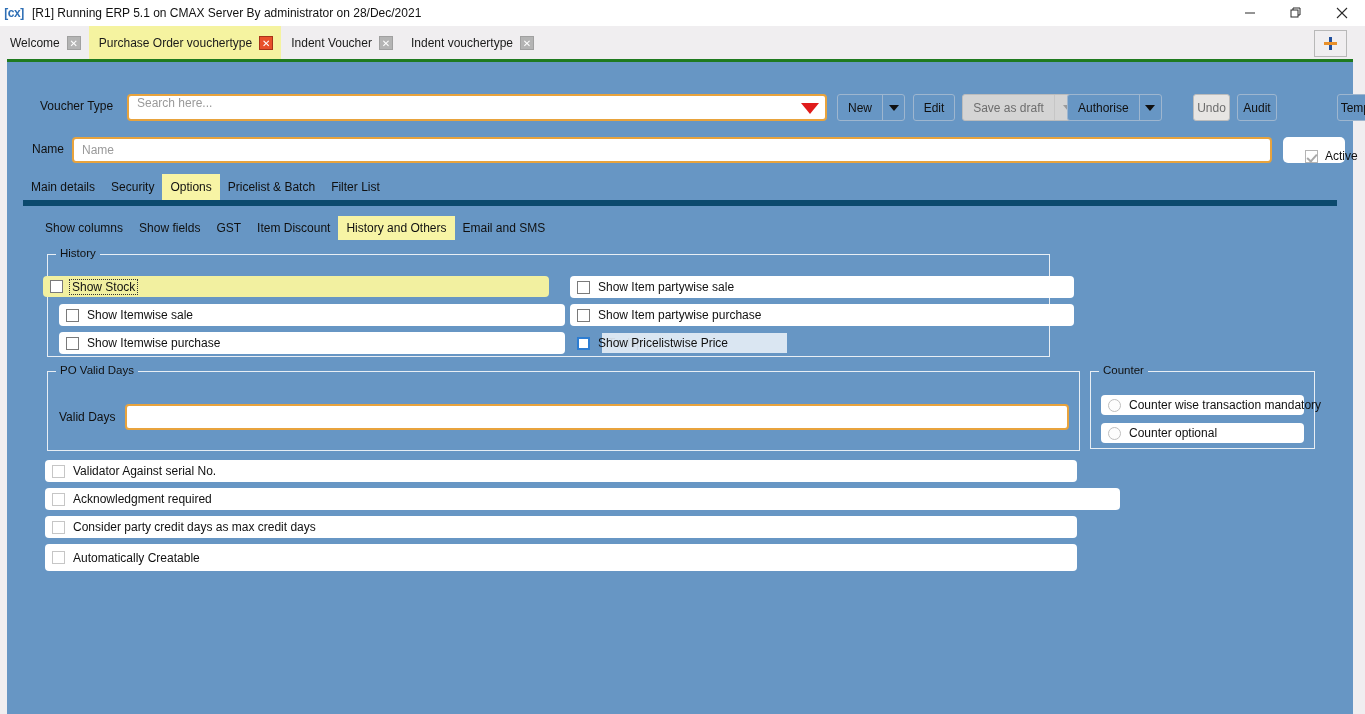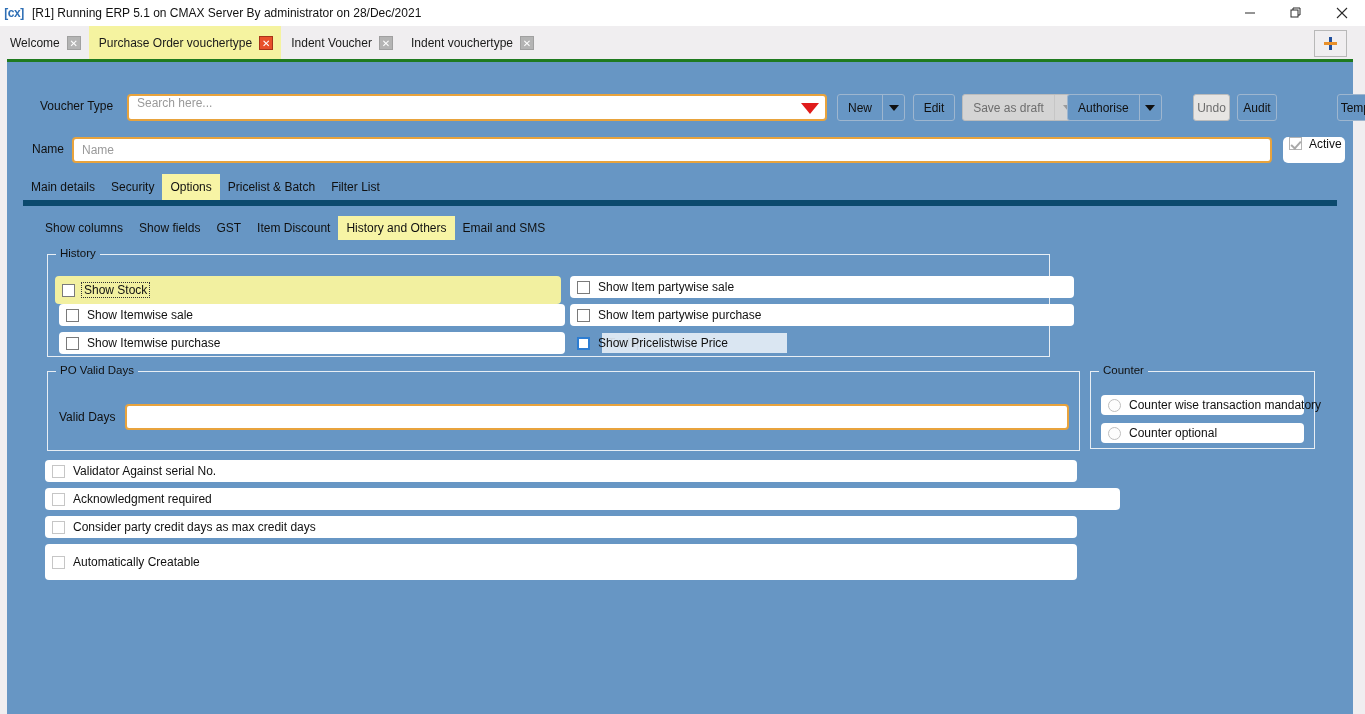--- a/index.html
+++ b/index.html
@@ -222,22 +222,22 @@
   .name-input .ph {
     margin-left: 8px;
     font-size: 12px; color: #9a9a9a;
   }
   .active-chk {
     position: absolute;
     left: 1276px; top: 0;
     width: 62px; height: 26px;
     background: #ffffff;
     border-radius: 5px;
-    display: flex; align-items: flex-start;
-    padding-left: 6px;
+    display: flex; align-items: flex-end;
+    padding-left: 22px;
     box-sizing: border-box;
     cursor: pointer;
   }
   .cbox {
     width: 13px; height: 13px;
     border: 1px solid #7a7a7a;
     background: #ffffff;
     box-sizing: border-box;
     flex: 0 0 auto;
   }
@@ -502,21 +502,21 @@
       </div>
     <div class="stab">
         <span>Email and SMS</span>
       </div>
   </div>
 
   <div class="groupbox" style="left:40px; top:192px; width:1003px; height:103px;">
     <span class="gb-title">History</span>
   </div>
 
-  <div class="pill hl" style="left:48px; top:214px; width:506px; height:28px;align-items:center;">
+  <div class="pill hl" style="left:36px; top:214px; width:506px; height:21px;align-items:center;">
     <span class="cbox"></span>
     <span class="plabel focusdots">Show Stock</span>
   </div>
   <div class="pill" style="left:52px; top:242px; width:506px; height:22px;">
     <span class="cbox"></span>
     <span class="plabel">Show Itemwise sale</span>
   </div>
   <div class="pill" style="left:52px; top:270px; width:506px; height:22px;">
     <span class="cbox"></span>
     <span class="plabel">Show Itemwise purchase</span>
@@ -561,18 +561,18 @@
     <span class="plabel">Counter optional</span>
   </div>
   <div class="pill" style="left:38px; top:426px; width:1075px; height:22px;">
     <span class="cbox light"></span>
     <span class="plabel">Acknowledgment required</span>
   </div>
   <div class="pill" style="left:38px; top:454px; width:1032px; height:22px;">
     <span class="cbox light"></span>
     <span class="plabel">Consider party credit days as max credit days</span>
   </div>
-  <div class="pill" style="left:38px; top:482px; width:1032px; height:36px;">
+  <div class="pill" style="left:38px; top:482px; width:1032px; height:27px;">
     <span class="cbox light"></span>
     <span class="plabel">Automatically Creatable</span>
   </div>
 
 </div>
 
 </body></html>

